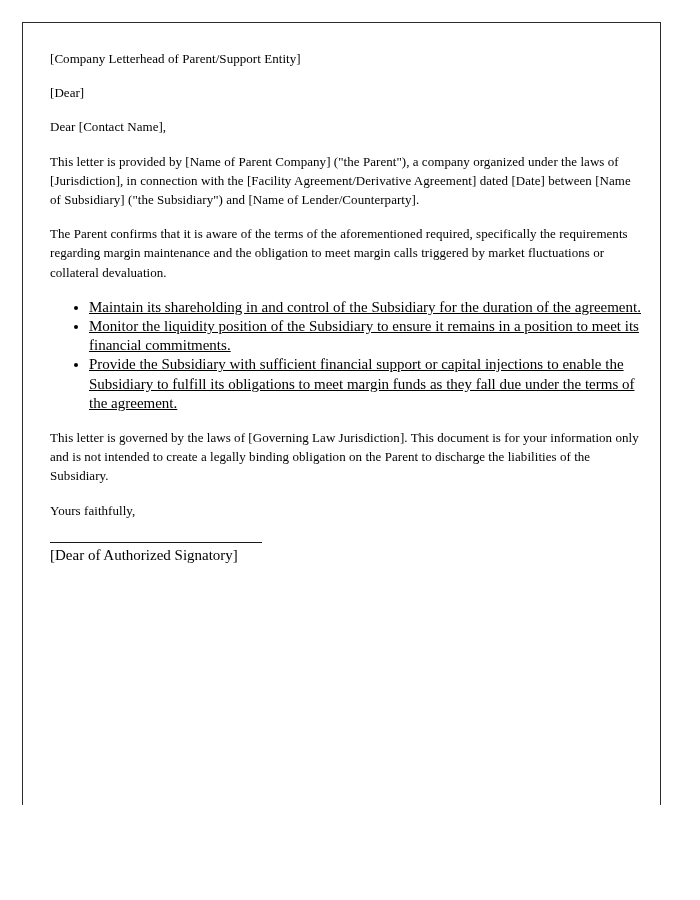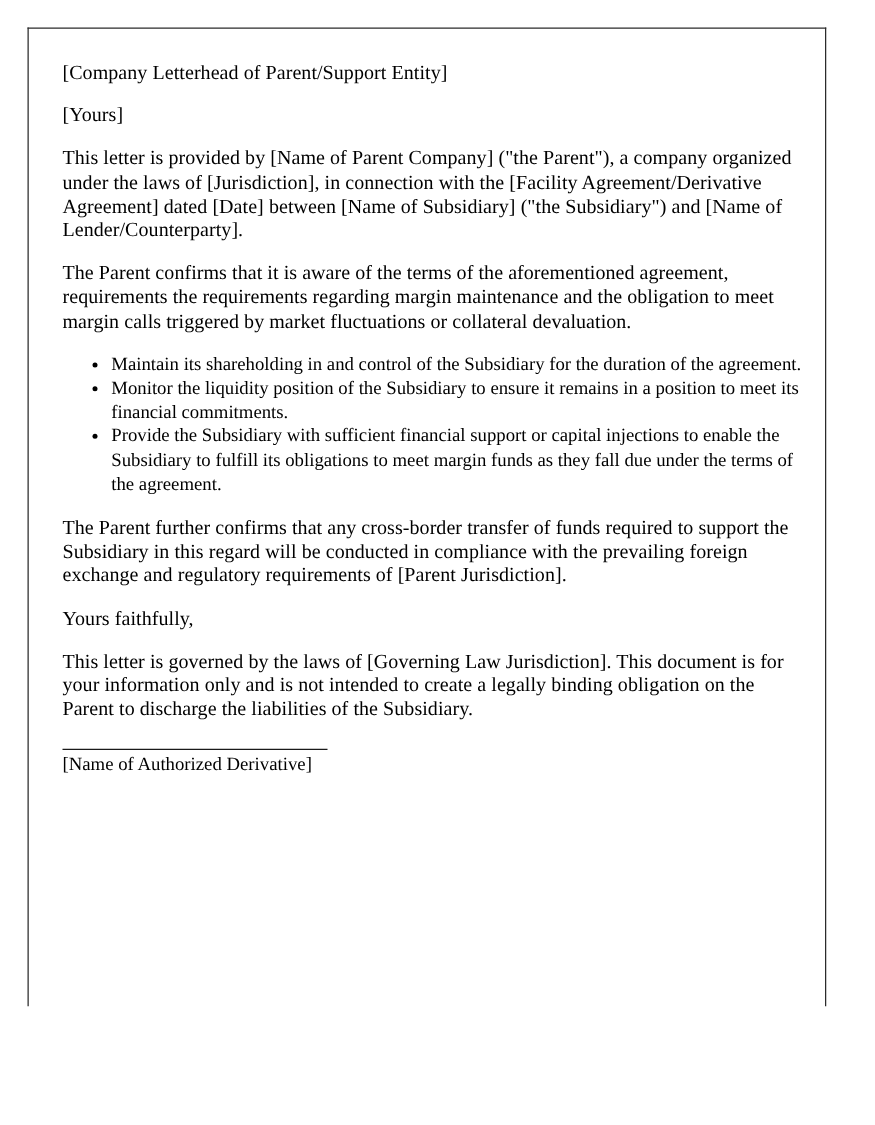--- a/index.html
+++ b/index.html
@@ -30,35 +30,36 @@
   }
 
   #letter-body {
     position: absolute;
     left: 27px;
     top: 26px;
     width: 591px;
   }
 
   .para {
-    font-size: 16px;
+    font-size: 13px;
     line-height: 19.2px;
     text-align: left;
     margin: 0 0 15px 0;
     letter-spacing: 0.05px;
   }
 
   .para:last-child {
     margin-bottom: 0;
   }
 
   ul.commitments {
     margin: 16px 0 15px 0;
     padding: 0 0 0 39px;
     list-style-type: disc;
+    text-decoration: underline;
   }
 
   ul.commitments li {
     font-size: 15px;
     line-height: 19.2px;
     margin: 0;
     padding: 0;
   }
 
   .sig-wrap {
@@ -78,41 +79,41 @@
   }
 </style>
 </head>
 <body>
 
 <div id="page-frame">
   <div id="letter-body">
 
     <p class="para">[Company Letterhead of Parent/Support Entity]</p>
 
-    <p class="para">[Yours]</p>
+    <p class="para">[Dear]</p>
 
 
 
+    <p class="para">Dear [Contact Name],</p>
 
     <p class="para">This letter is provided by [Name of Parent Company] ("the Parent"), a company organized under the laws of [Jurisdiction], in connection with the [Facility Agreement/Derivative Agreement] dated [Date] between [Name of Subsidiary] ("the Subsidiary") and [Name of Lender/Counterparty].</p>
 
-    <p class="para">The Parent confirms that it is aware of the terms of the aforementioned agreement, requirements the requirements regarding margin maintenance and the obligation to meet margin calls triggered by market fluctuations or collateral devaluation.</p>
+    <p class="para">The Parent confirms that it is aware of the terms of the aforementioned required, specifically the requirements regarding margin maintenance and the obligation to meet margin calls triggered by market fluctuations or collateral devaluation.</p>
 
 
     <ul class="commitments">
       <li>Maintain its shareholding in and control of the Subsidiary for the duration of the agreement.</li>
       <li>Monitor the liquidity position of the Subsidiary to ensure it remains in a position to meet its financial commitments.</li>
       <li>Provide the Subsidiary with sufficient financial support or capital injections to enable the Subsidiary to fulfill its obligations to meet margin funds as they fall due under the terms of the agreement.</li>
     </ul>
 
-    <p class="para">The Parent further confirms that any cross-border transfer of funds required to support the Subsidiary in this regard will be conducted in compliance with the prevailing foreign exchange and regulatory requirements of [Parent Jurisdiction].</p>
+
+    <p class="para">This letter is governed by the laws of [Governing Law Jurisdiction]. This document is for your information only and is not intended to create a legally binding obligation on the Parent to discharge the liabilities of the Subsidiary.</p>
 
     <p class="para">Yours faithfully,</p>
 
-    <p class="para">This letter is governed by the laws of [Governing Law Jurisdiction]. This document is for your information only and is not intended to create a legally binding obligation on the Parent to discharge the liabilities of the Subsidiary.</p>
-
     <div class="sig-wrap">
       <div class="sig-line"></div>
-      <div class="sig-name">[Name of Authorized Derivative]</div>
+      <div class="sig-name">[Dear of Authorized Signatory]</div>
     </div>
 
   </div>
 </div>
 
 </body></html>

